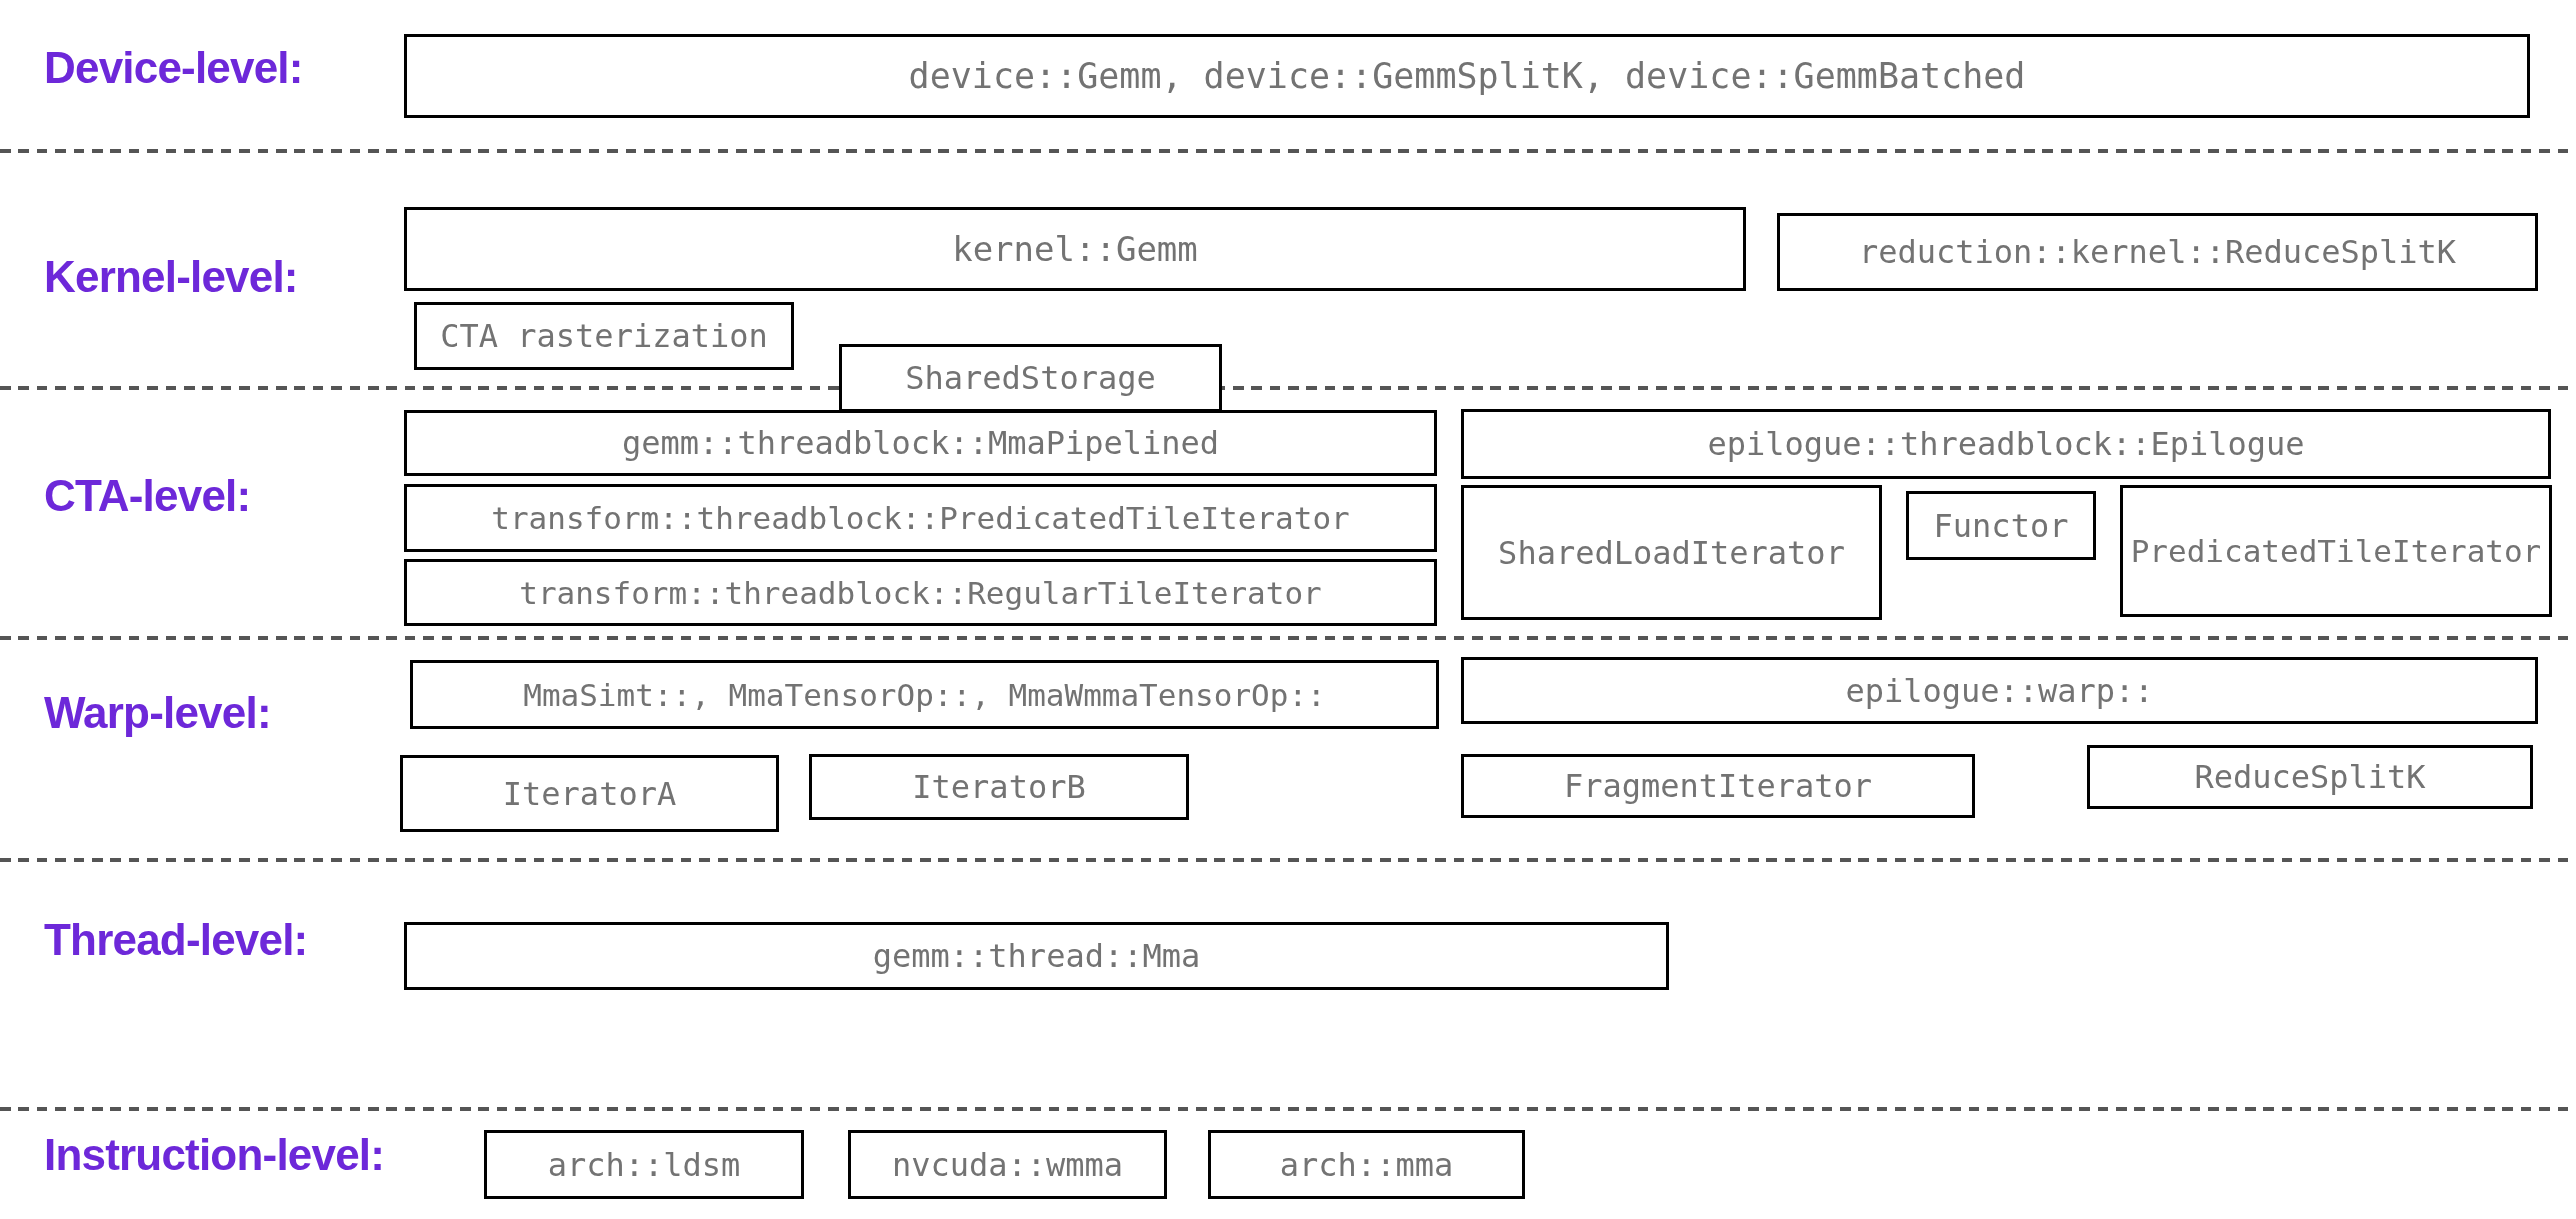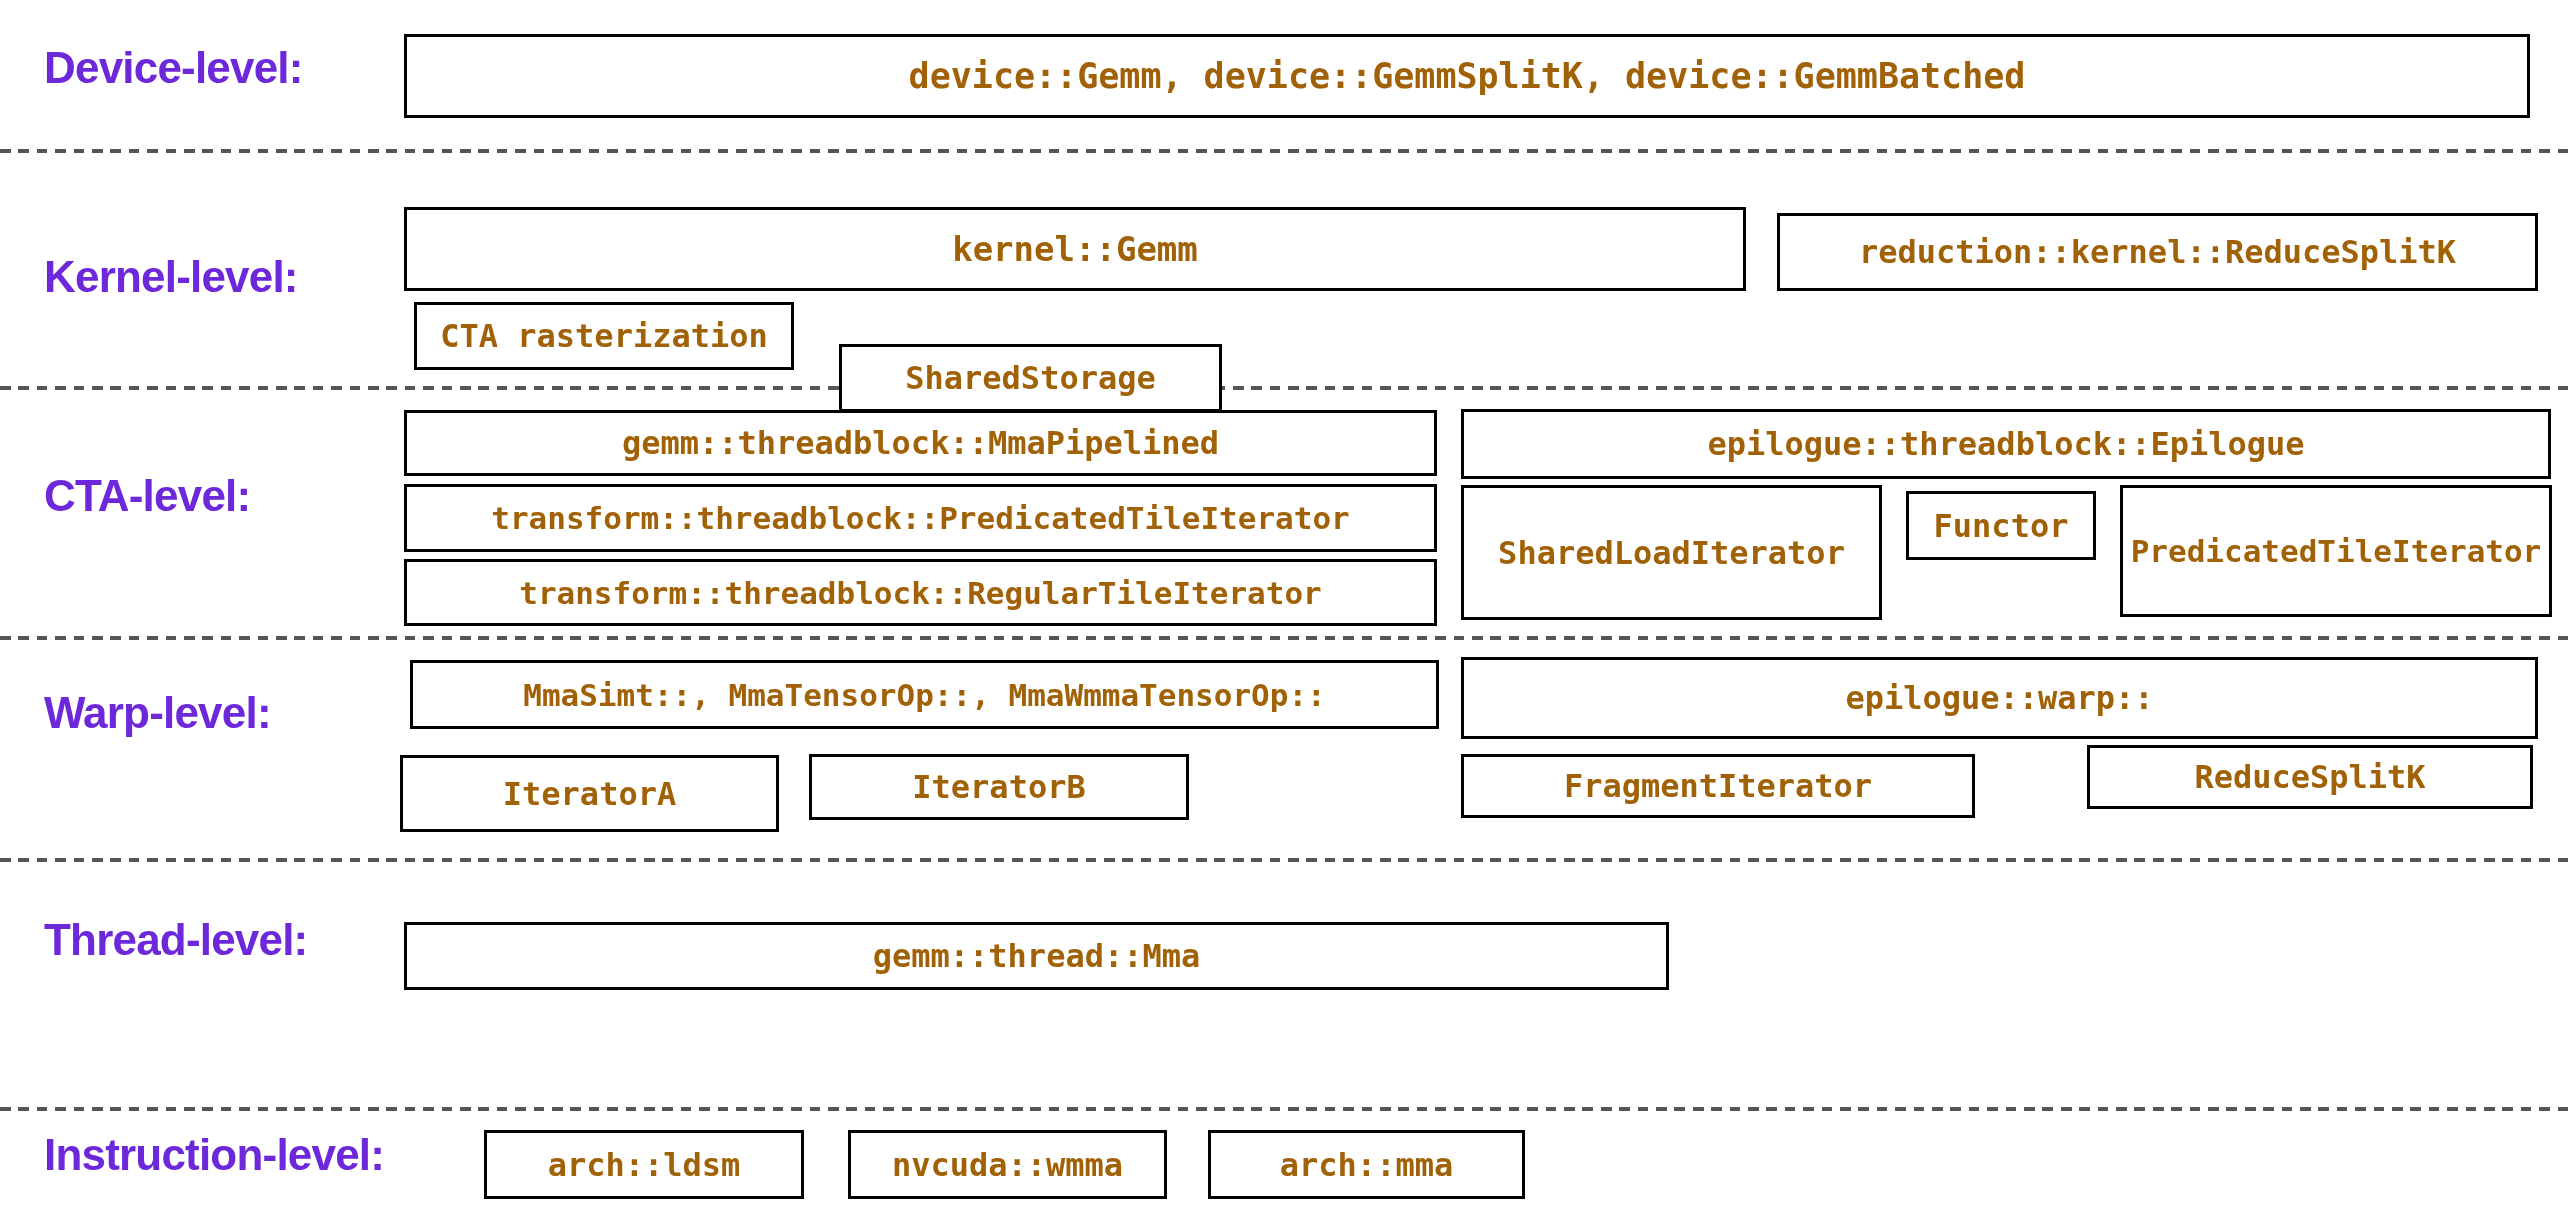--- a/index.html
+++ b/index.html
@@ -24,24 +24,23 @@
   .box {
     position: absolute;
     box-sizing: border-box;
     border: 3.1px solid #000;
     background: #fff;
     display: flex;
     align-items: center;
     justify-content: center;
     font-family: "DejaVu Sans Mono", monospace;
     font-size: 32px;
-    color: #a16207;
+    color: #737373;
     white-space: nowrap;
     overflow: hidden;
-    font-weight: bold;
   }
   .sep {
     position: absolute;
     left: 0;
     width: 2576px;
     height: 3.8px;
     background: repeating-linear-gradient(90deg, #555 0px, #555 10.7px, transparent 10.7px, transparent 18.4px);
   }
 
   
@@ -72,21 +71,21 @@
   .b-mma-pipelined { left: 404px;  top: 410px;  width: 1033px; height: 66px; }
   .b-pred-tile-t   { left: 404px;  top: 484px;  width: 1033px; height: 68px; font-size: 31px; }
   .b-regular-tile  { left: 404px;  top: 559px;  width: 1033px; height: 67px; font-size: 31px; }
   .b-epilogue-tb   { left: 1461px; top: 409px;  width: 1090px; height: 70px; }
   .b-shared-load   { left: 1461px; top: 485px;  width: 421px;  height: 135px; }
   .b-functor       { left: 1906px; top: 491px;  width: 190px;  height: 69px; }
   .b-pred-tile-e   { left: 2120px; top: 485px;  width: 432px;  height: 132px; font-size: 31px; }
 
   
   .b-warp-mma      { left: 410px;  top: 660px;  width: 1029px; height: 69px; font-size: 31px; }
-  .b-epilogue-warp { left: 1461px; top: 657px;  width: 1077px; height: 82px; }
+  .b-epilogue-warp { left: 1461px; top: 657px;  width: 1077px; height: 67px; }
   .b-iterator-a    { left: 400px;  top: 755px;  width: 379px;  height: 77px; }
   .b-iterator-b    { left: 809px; top: 754px;  width: 380px;  height: 66px; }
   .b-fragment-iter { left: 1461px; top: 754px;  width: 514px;  height: 64px; }
   .b-tile-iter     { left: 2087px; top: 745px;  width: 446px;  height: 64px; }
 
   
   .b-thread-mma    { left: 404px;  top: 922px; width: 1265px; height: 68px; }
 
   
   .b-arch-ldsm     { left: 484px;  top: 1130px; width: 320px;  height: 69px; }

